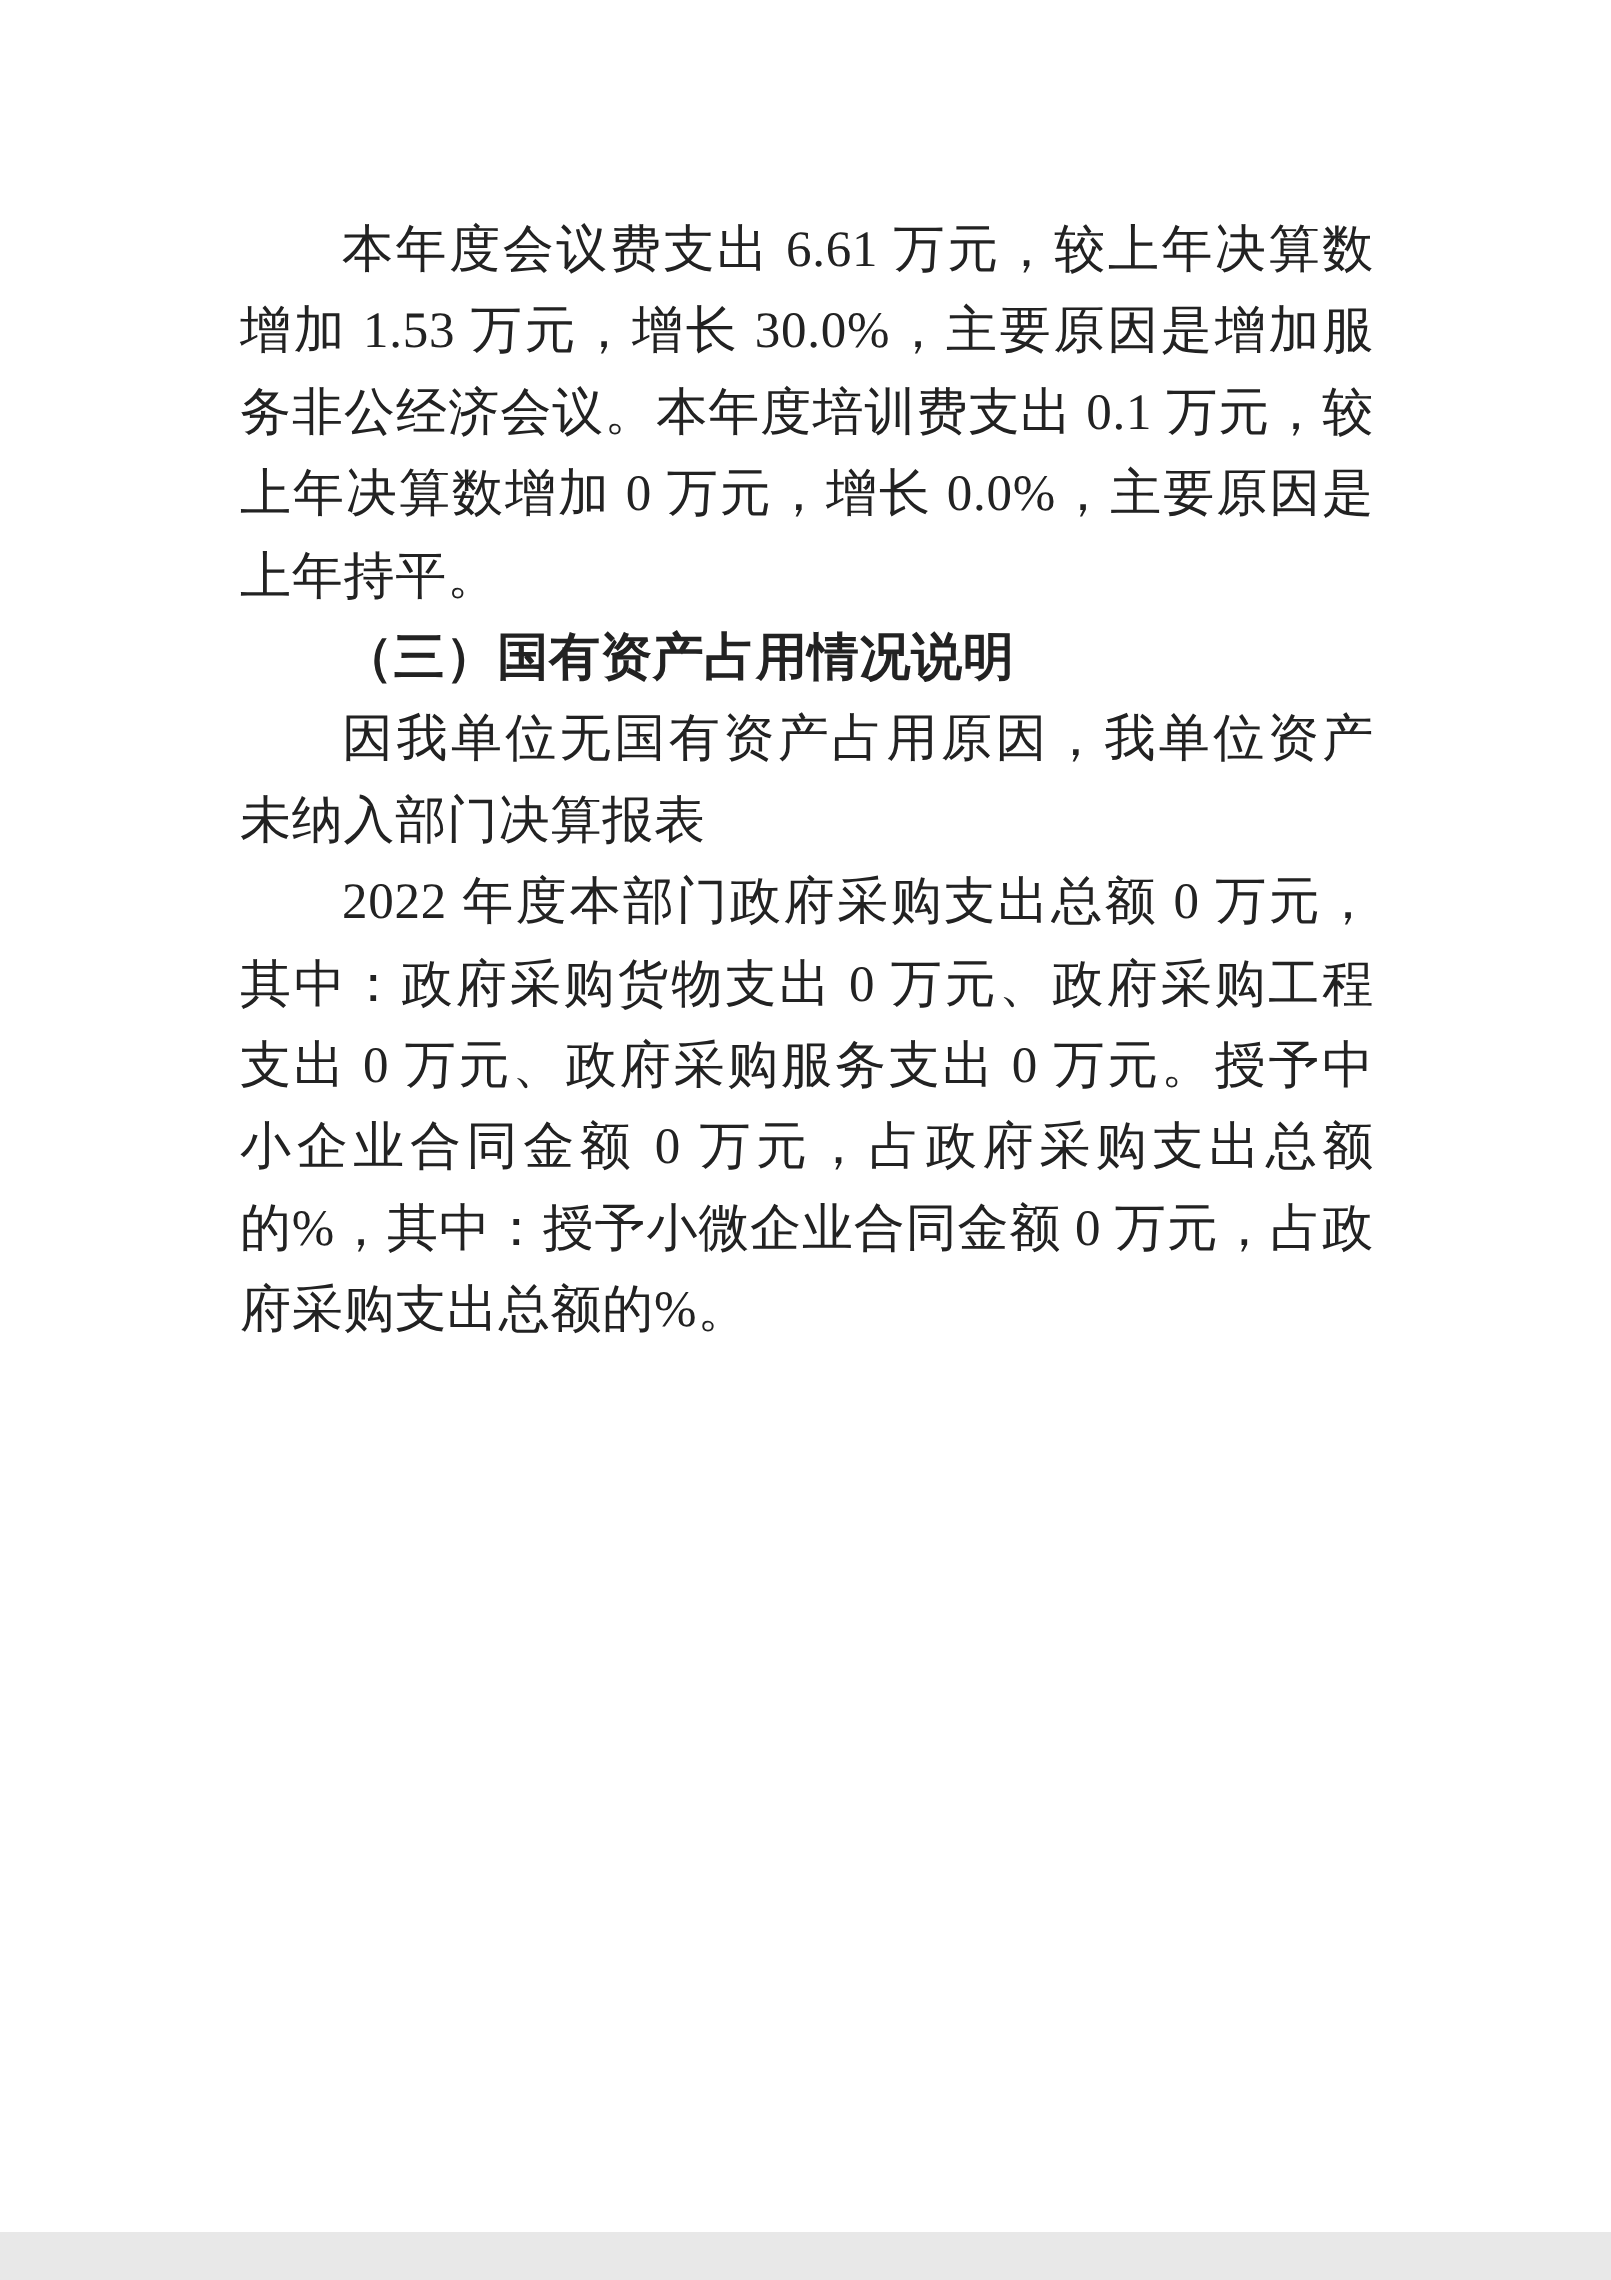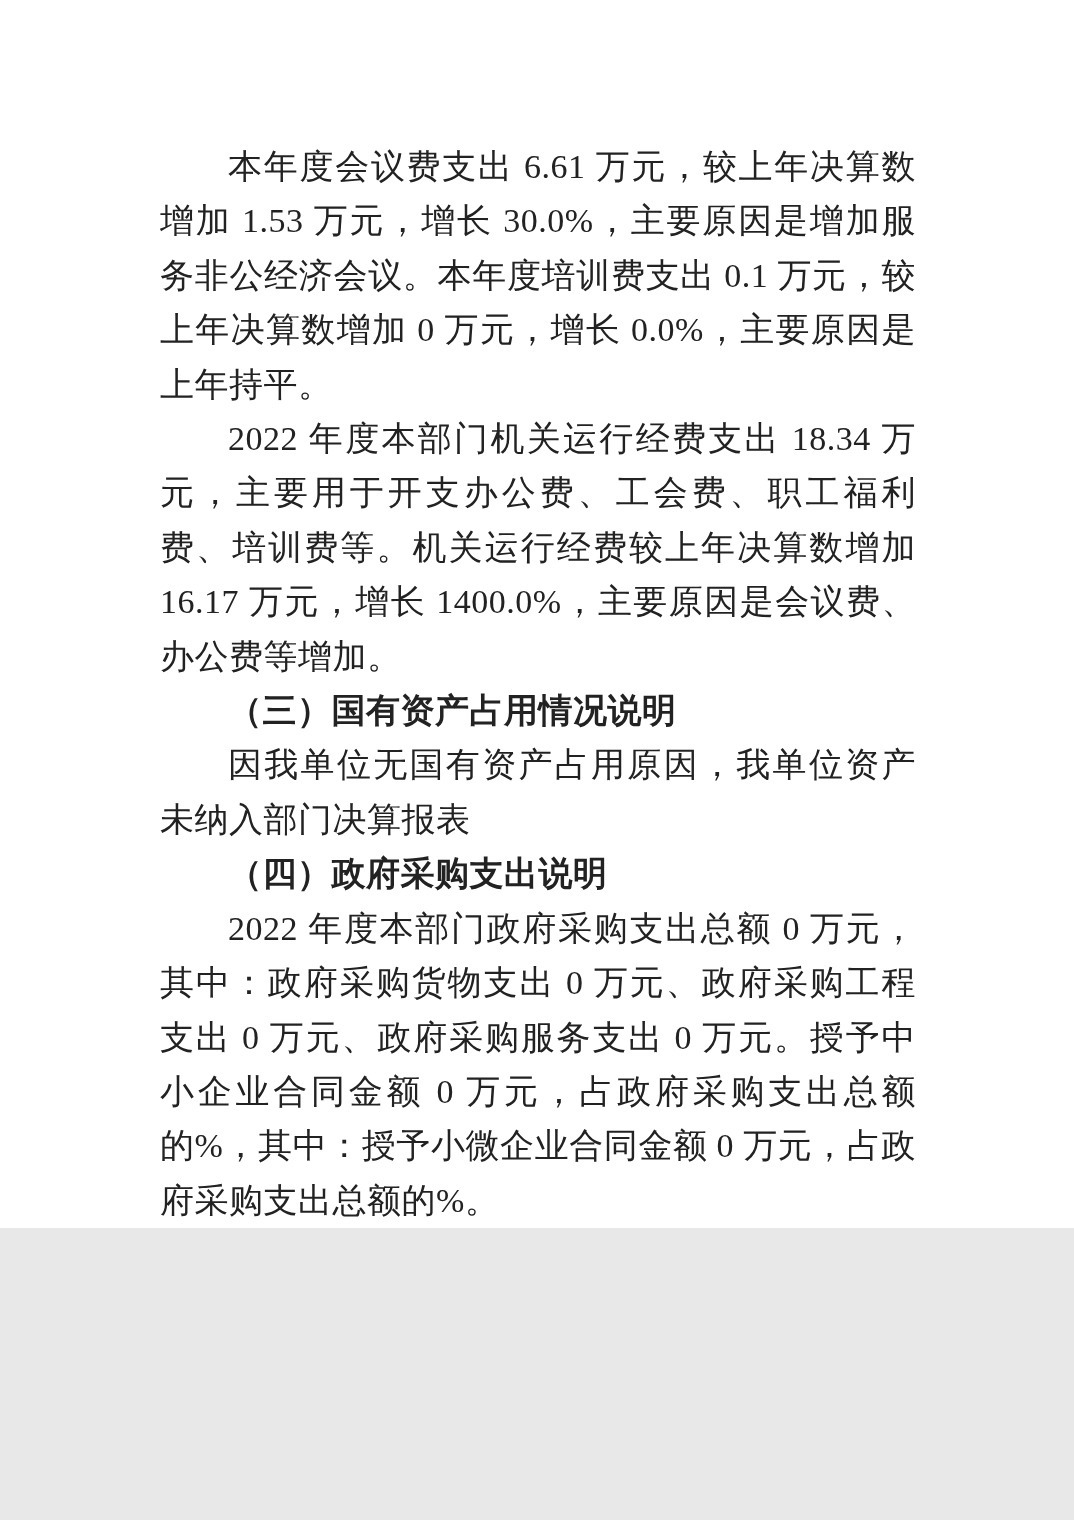--- a/index.html
+++ b/index.html
@@ -3,21 +3,21 @@
 <meta charset="utf-8">
 <style>
   html, body {
     margin: 0;
     padding: 0;
     background: #e8e8e8;
   }
   .page {
     position: relative;
     width: 1074px;
-    height: 1228px;
+    height: 1488px;
     margin: 0 auto;
     background: #ffffff;
     overflow: hidden;
   }
   .content {
     position: absolute;
     left: 160px;
     top: 140px;
     width: 756px;
     color: #222222;
@@ -36,19 +36,17 @@
   .content p.heading {
     font-weight: bold;
   }
 </style>
 </head>
 <body>
 
 <div class="page">
   <div class="content">
     <p class="body">本年度会议费支出 6.61 万元，较上年决算数增加 1.53 万元，增长 30.0%，主要原因是增加服务非公经济会议。本年度培训费支出 0.1 万元，较上年决算数增加 0 万元，增长 0.0%，主要原因是上年持平。</p>
-    <p class="body">2022 年度本部门机关运行经费支出 18.34 万元，主要用于开支办公费、工会费、职工福利费、培训费等。机关运行经费较上年决算数增加 16.17 万元，增长 1400.0%，主要原因是会议费、办公费等增加。</p>
     <p class="heading">（三）国有资产占用情况说明</p>
     <p class="body">因我单位无国有资产占用原因，我单位资产未纳入部门决算报表</p>
-    <p class="heading">（四）政府采购支出说明</p>
     <p class="body">2022 年度本部门政府采购支出总额 0 万元，其中：政府采购货物支出 0 万元、政府采购工程支出 0 万元、政府采购服务支出 0 万元。授予中小企业合同金额 0 万元，占政府采购支出总额的%，其中：授予小微企业合同金额 0 万元，占政府采购支出总额的%。</p>
   </div>
 </div>
 
 </body></html>

